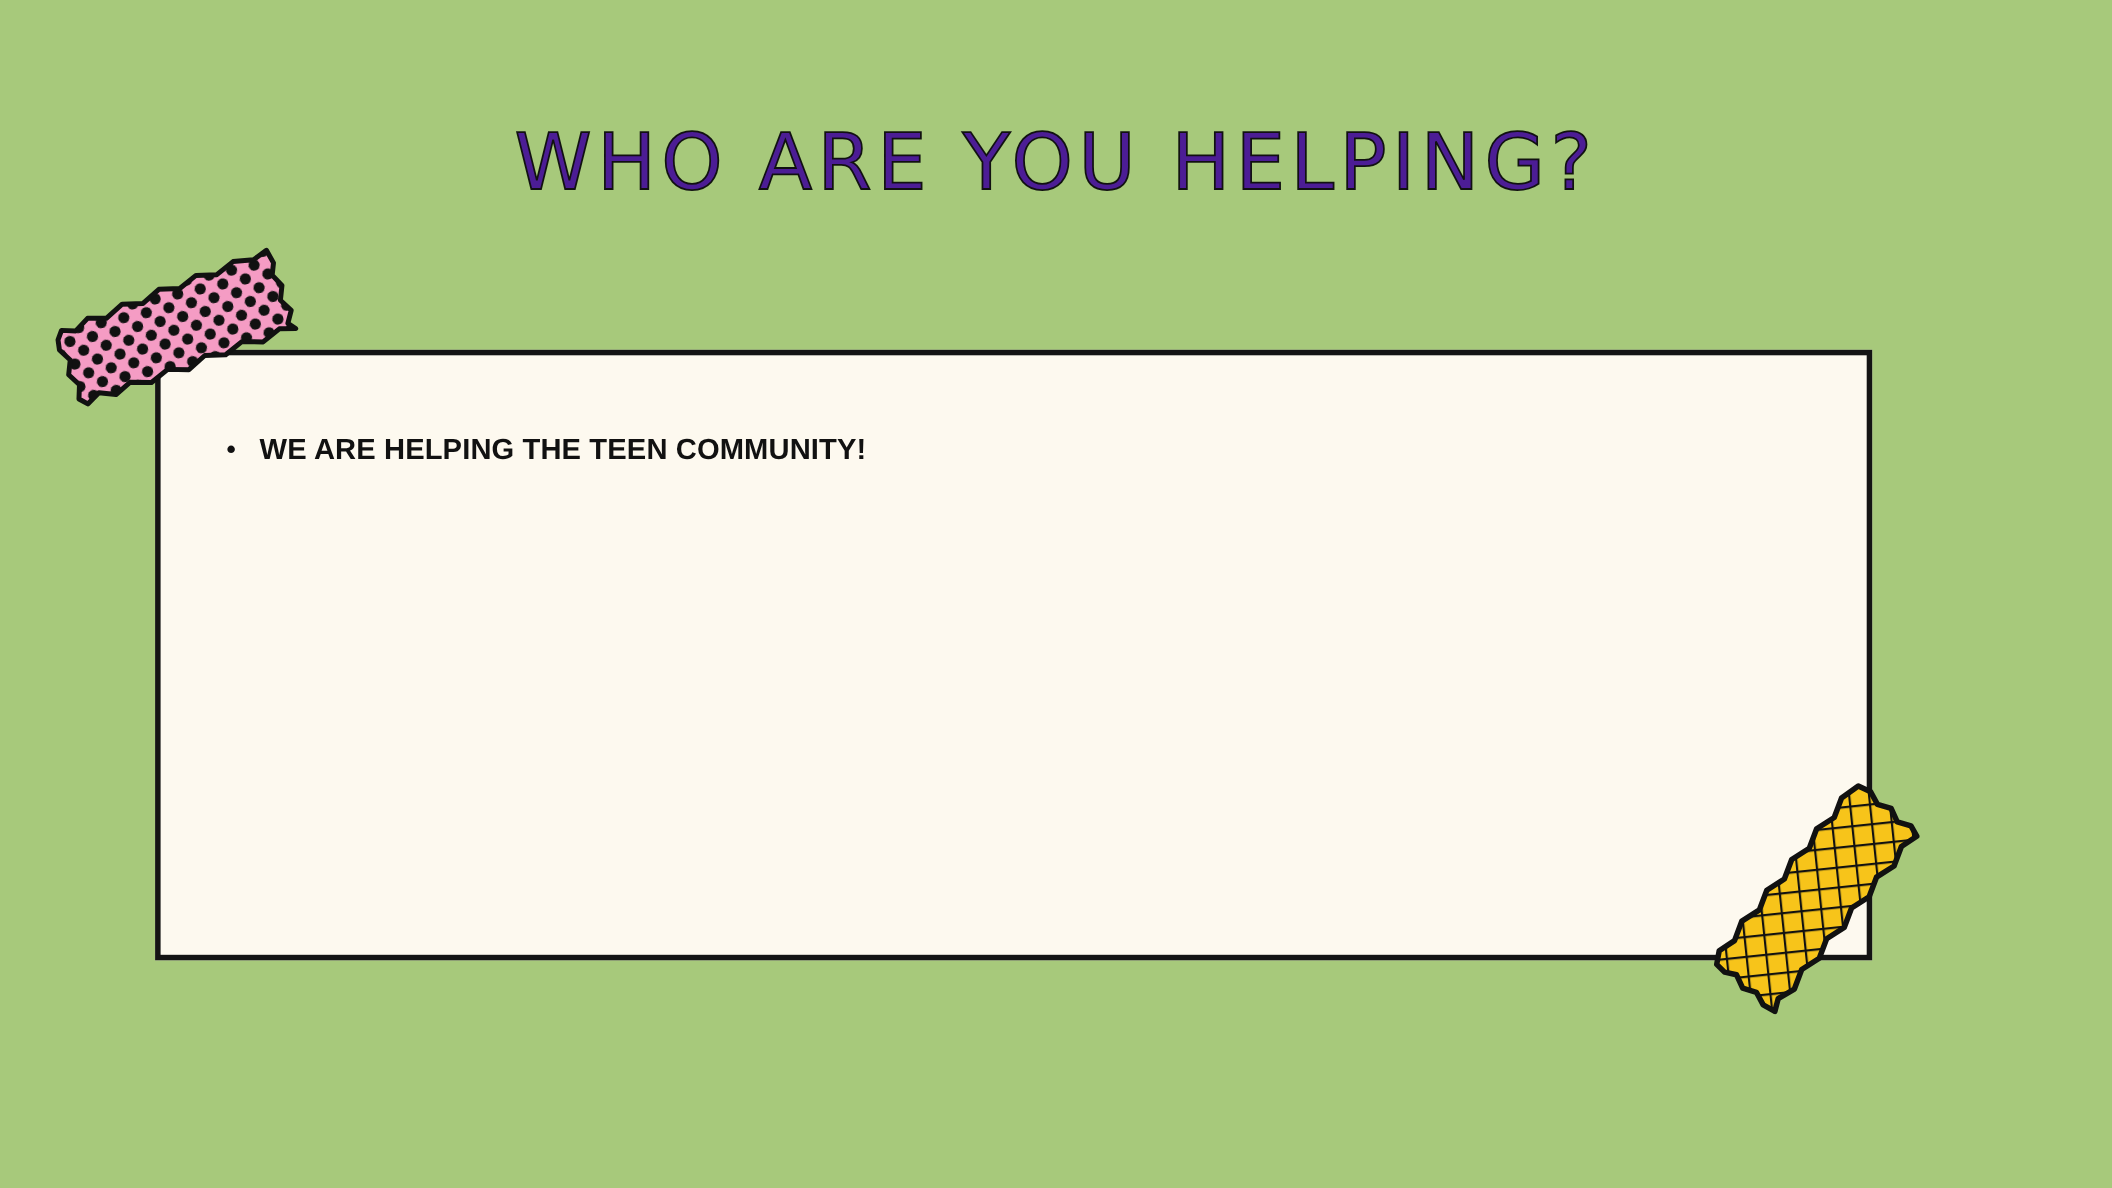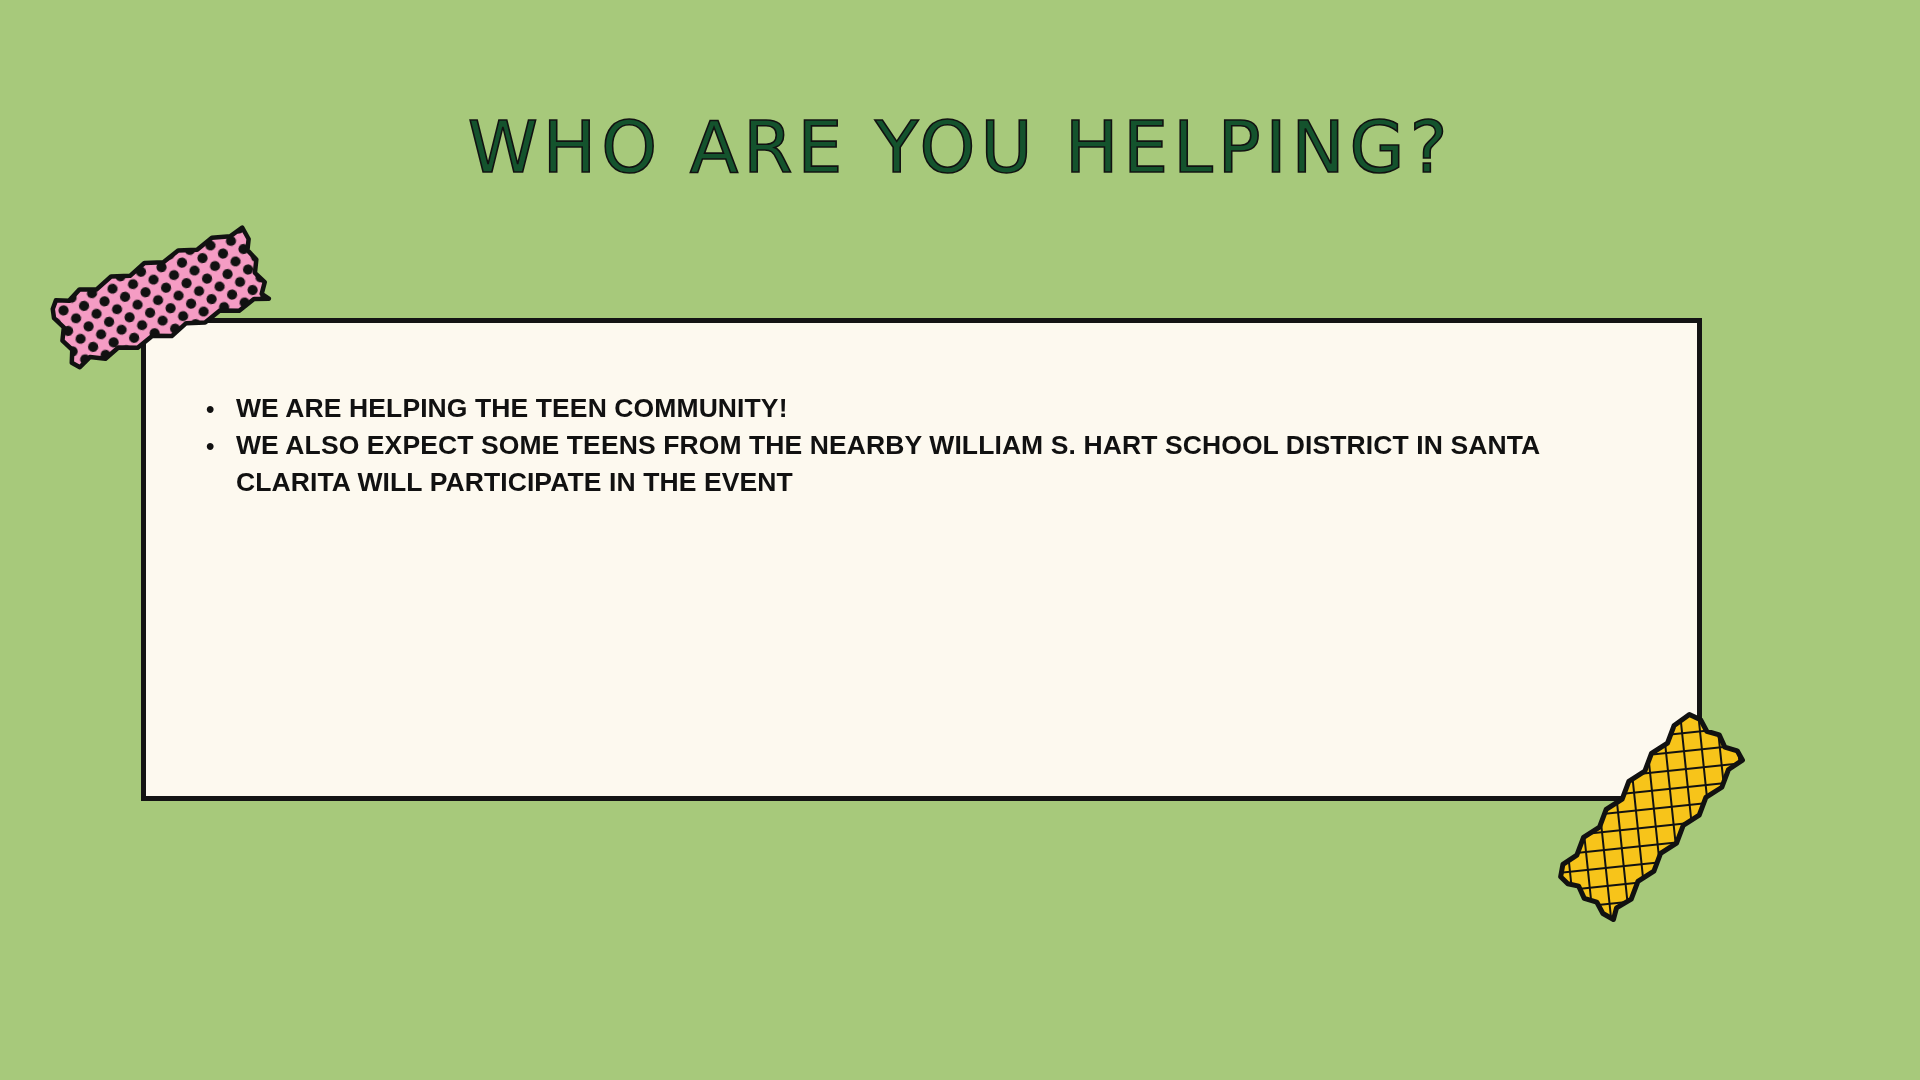--- a/index.html
+++ b/index.html
@@ -28,33 +28,33 @@
   .slide-title {
     position: absolute;
     top: 112px;
     left: 0;
     width: 1920px;
     text-align: center;
     font-family: "DejaVu Sans", sans-serif;
     font-weight: 400;
     font-size: 71px;
     letter-spacing: 5px;
-    color: #14532d;
+    color: #4c1d95;
     line-height: 1;
     -webkit-text-stroke: 1.6px #111111;
     white-space: nowrap;
   }
 
   
   .content-card {
     position: absolute;
     left: 141px;
     top: 318px;
     width: 1561px;
-    height: 483px;
+    height: 555px;
     background: #fdf9ef;
     border: 5px solid #141414;
   }
 
   
   .bullet-list {
     position: absolute;
     left: 60px;
     top: 67px;
     width: 1440px;
@@ -130,24 +130,20 @@
 <div class="slide">
 
   <div class="slide-title">WHO ARE YOU HELPING?</div>
 
   <div class="content-card">
     <div class="bullet-list" id="bullet-list">
         <div class="bullet-row lvl-1">
           <span class="marker"></span>
           <span class="bullet-text">WE ARE HELPING THE TEEN COMMUNITY!</span>
         </div>
-        <div class="bullet-row lvl-1">
-          <span class="marker"></span>
-          <span class="bullet-text">WE ALSO EXPECT SOME TEENS FROM THE NEARBY WILLIAM S. HART SCHOOL DISTRICT IN SANTA CLARITA WILL PARTICIPATE IN THE EVENT</span>
-        </div>
       </div>
   </div>
 
   <div class="tape-pink">
     <svg class="tape-svg" viewBox="0 0 215 82" preserveAspectRatio="none" aria-hidden="true">
       <defs>
         <pattern id="dots" width="21" height="21" patternUnits="userSpaceOnUse" patternTransform="rotate(8)">
           <circle cx="5.5" cy="5.5" r="5.1" fill="#111111"></circle>
           <circle cx="16" cy="16" r="5.1" fill="#111111"></circle>
         </pattern>

